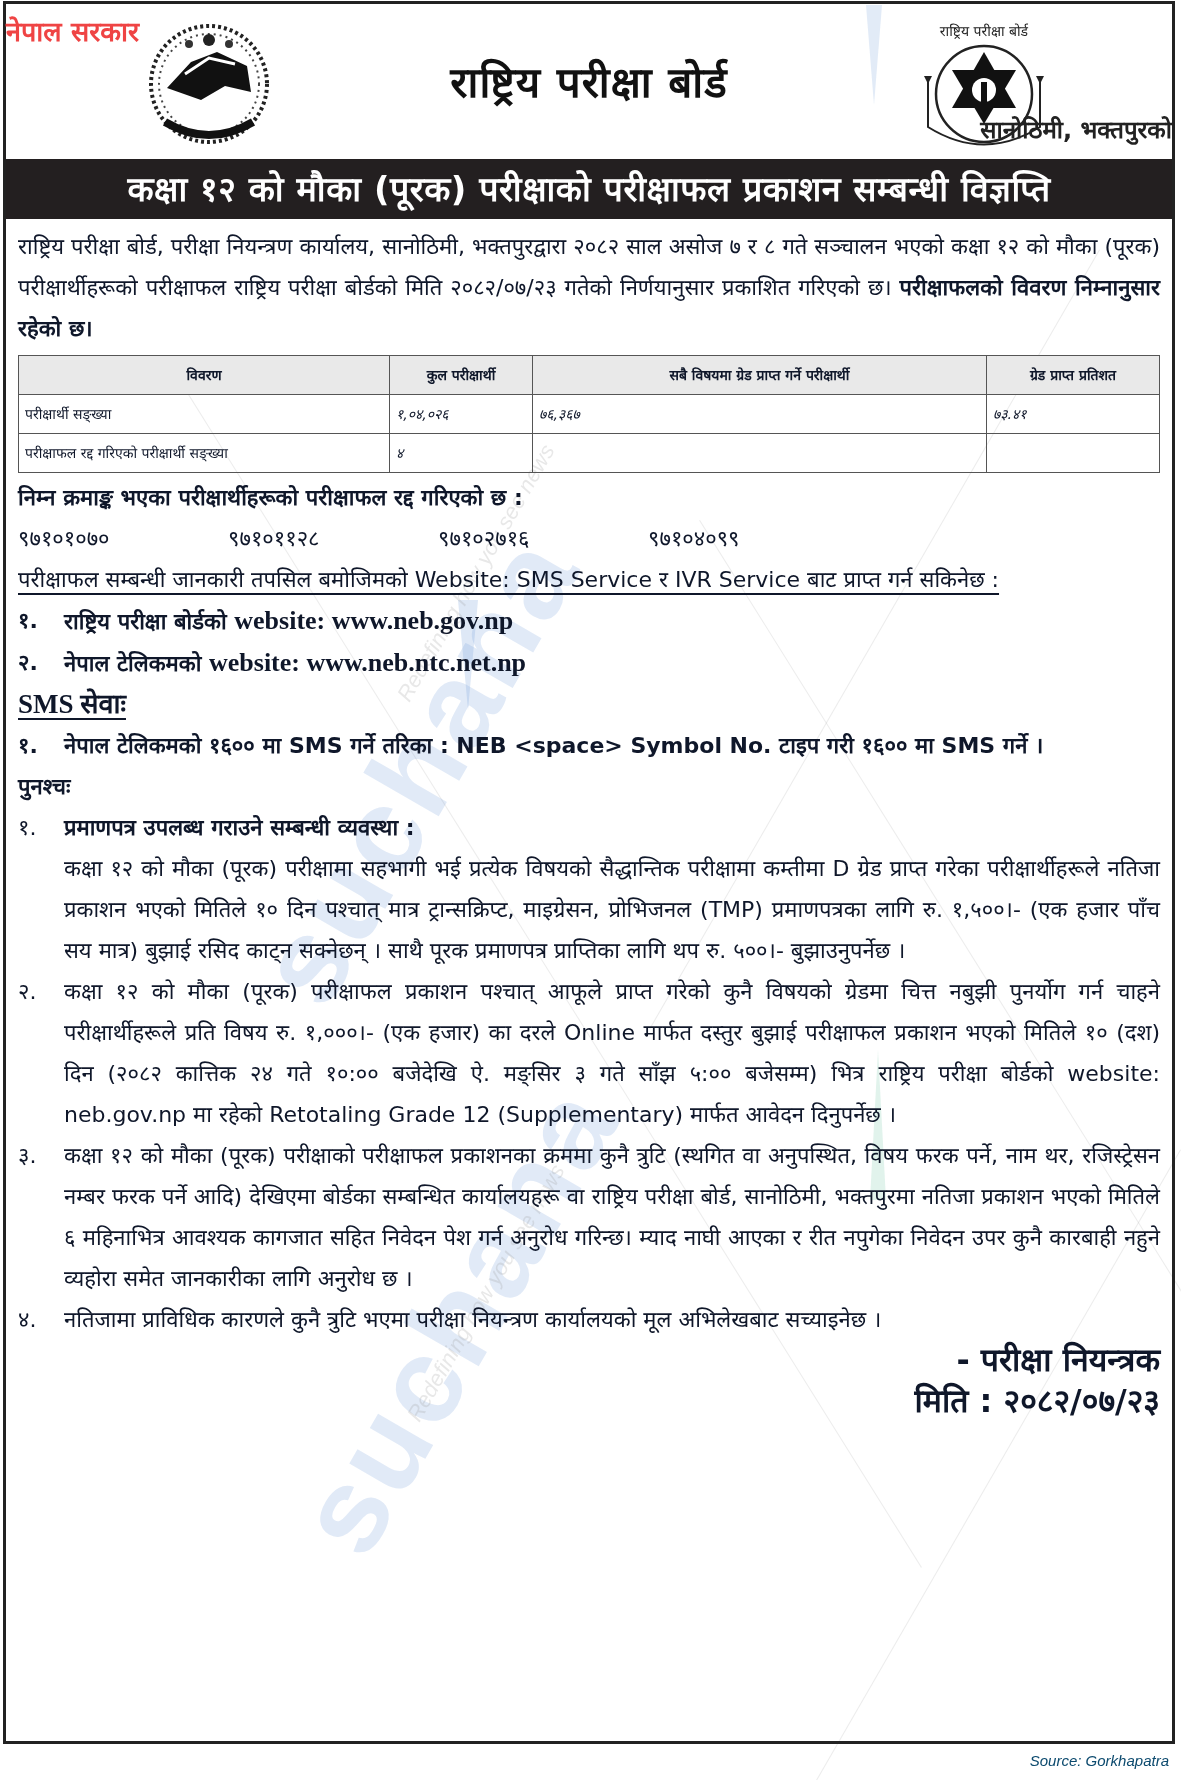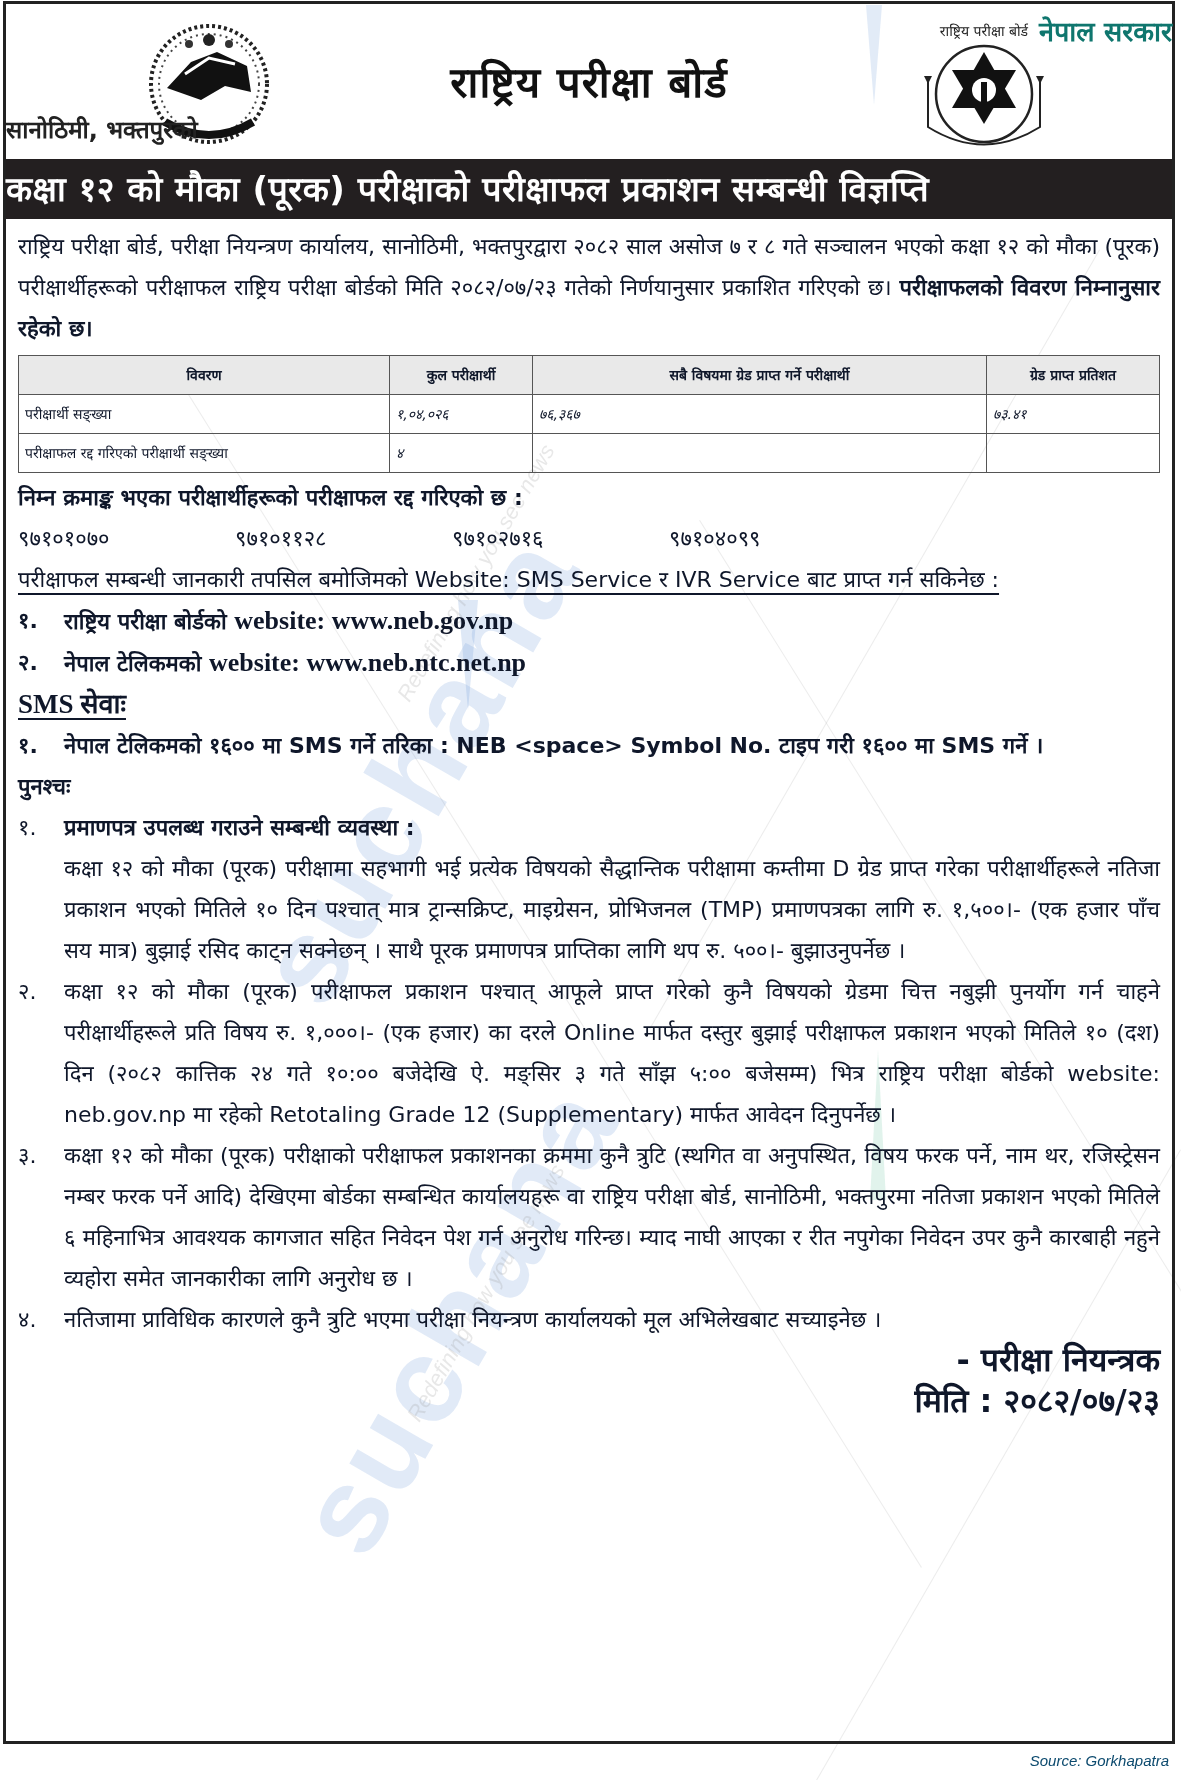--- a/index.html
+++ b/index.html
@@ -31,54 +31,54 @@
   .header {
     position: absolute; left: 0; top: 0; width: 100%; height: 155px;
   }
   .emblem-left {
     position: absolute; left: 133px; top: 10px; width: 140px; height: 140px;
   }
   .emblem-right {
     position: absolute; left: 908px; top: 8px; width: 140px; height: 145px;
   }
   .hdr-govt {
-    position: absolute; left: 0; right: 0; top: 8px; text-align: right;
-    font-size: 27px; font-weight: bold; color: #0f766e;
+    position: absolute; left: 0; right: 0; top: 8px; text-align: left;
+    font-size: 27px; font-weight: bold; color: #ef4444;
   }
   .hdr-board {
     position: absolute; left: 0; right: 0; top: 48px; text-align: center;
     font-size: 42px; font-weight: bold; color: #111; letter-spacing: 1px;
   }
   .hdr-place {
-    position: absolute; left: 0; right: 0; top: 108px; text-align: left;
+    position: absolute; left: 0; right: 0; top: 108px; text-align: right;
     font-size: 24px; font-weight: bold; color: #222;
   }
   .title-bar {
     position: absolute; left: 0; top: 155px; width: 100%; height: 60px;
-    background: #231f20; color: #fff; text-align: left;
+    background: #231f20; color: #fff; text-align: center;
     font-size: 34px; font-weight: bold; line-height: 60px; white-space: nowrap;
     letter-spacing: 0.5px;
   }
   .content {
     position: absolute; left: 12px; right: 12px; top: 222px;
     font-size: 22px; line-height: 41px; color: #0f172a;
   }
   .para { text-align: justify; text-align-last: left; }
   .para b { font-weight: bold; }
   table.results {
     width: 100%; border-collapse: collapse; margin-top: 6px; font-size: 14px;
   }
   table.results th, table.results td {
     border: 1.5px solid #555; padding: 0 6px; height: 38px; line-height: 38px;
     white-space: nowrap;
   }
   table.results th { background: #e9e9e9; font-weight: bold; text-align: center; }
   table.results td.num { text-align: left; font-style: italic; }
   .bold-line { font-weight: bold; margin-top: 4px; }
-  .symbols { display: flex; gap: 7px; }
+  .symbols { display: flex; gap: 0; }
   .symbols span { width: 210px; }
   .underline { text-decoration: underline; text-underline-offset: 6px; }
   .section-head {
     font-family: "Liberation Serif", serif; font-weight: bold; font-size: 27px;
     text-decoration: underline; text-underline-offset: 5px;
   }
   .list-item { display: flex; }
   .list-item .num { width: 46px; flex: none; }
   .list-item .txt { flex: 1; text-align: justify; text-align-last: left; }
   .bold-item { font-weight: bold; }

